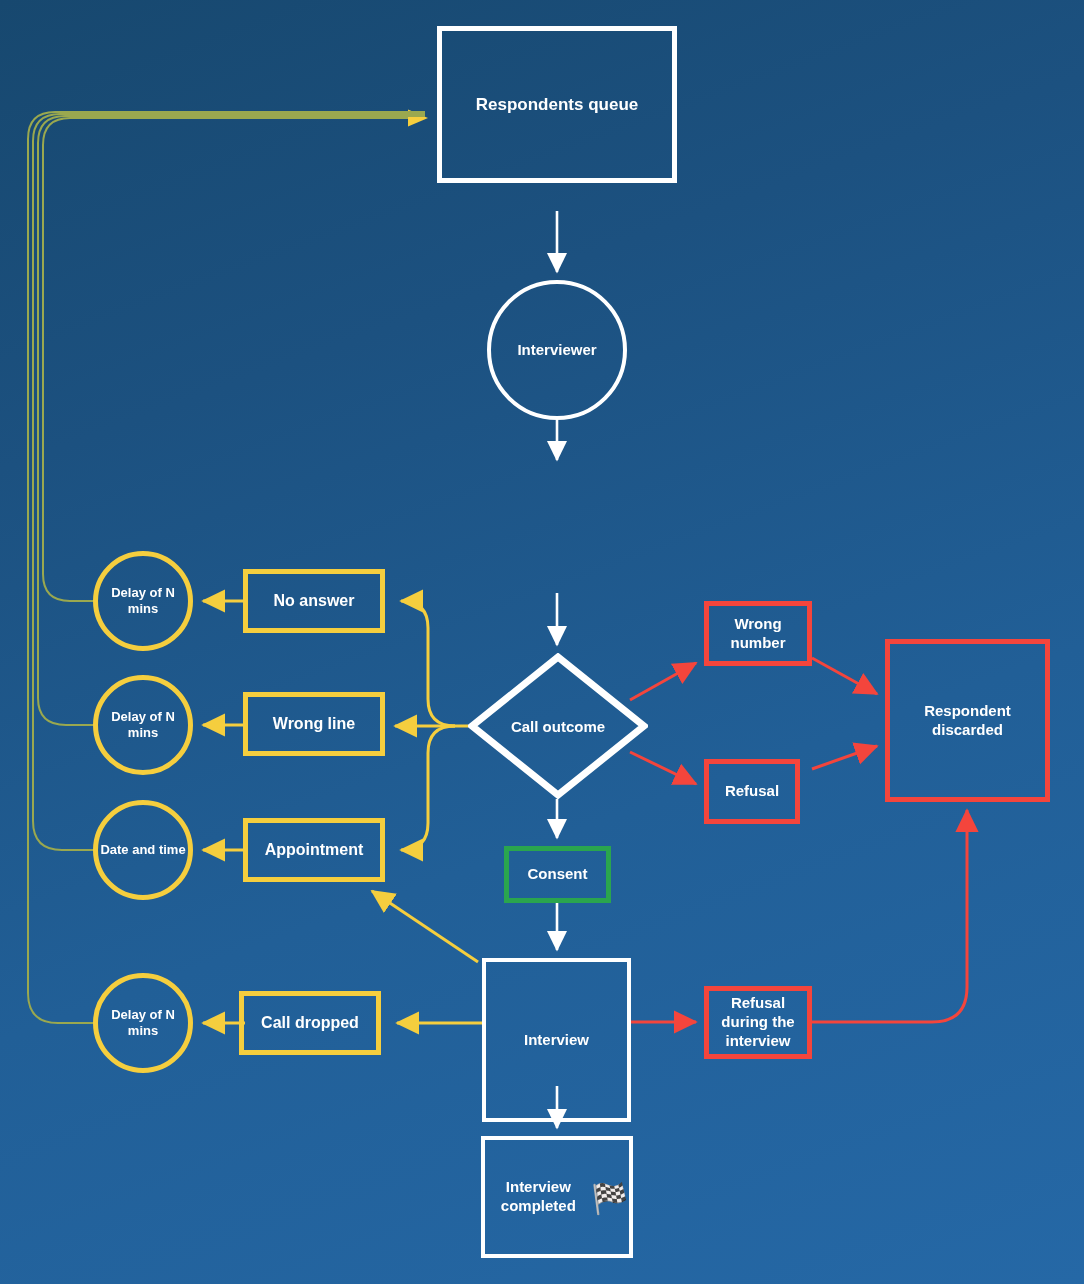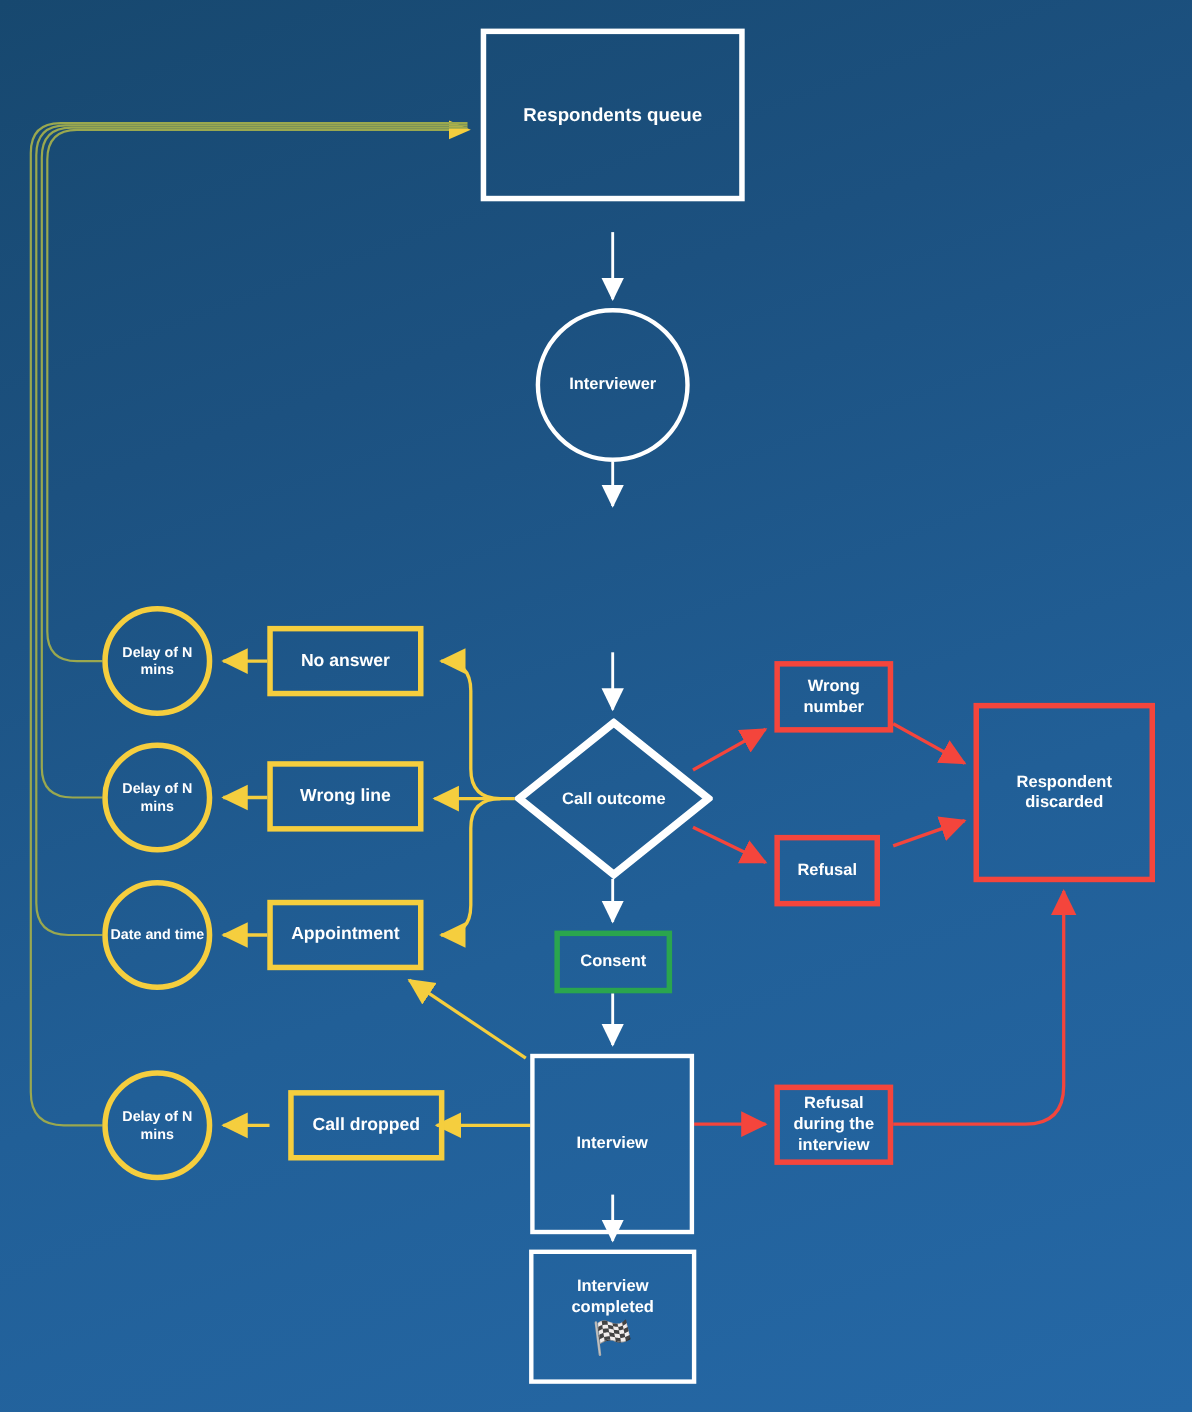--- a/index.html
+++ b/index.html
@@ -195,21 +195,21 @@
   </div>
 
   <div class="node n-rect" style="left:243px; top:692px; width:142px; height:64px; border-width:5px; border-color:#f5ce3e; font-size:16px;">
     <span class="lbl">Wrong line</span>
   </div>
 
   <div class="node n-rect" style="left:243px; top:818px; width:142px; height:64px; border-width:5px; border-color:#f5ce3e; font-size:16px;">
     <span class="lbl">Appointment</span>
   </div>
 
-  <div class="node n-rect" style="left:262px; top:991px; width:142px; height:64px; border-width:5px; border-color:#f5ce3e; font-size:16px;">
+  <div class="node n-rect" style="left:239px; top:991px; width:142px; height:64px; border-width:5px; border-color:#f5ce3e; font-size:16px;">
     <span class="lbl">Call dropped</span>
   </div>
 
   <div class="node n-circle" style="left:93px; top:551px; width:100px; height:100px; border-width:5px; border-color:#f5ce3e; font-size:13px;">
     <span class="lbl">Delay of N mins</span>
   </div>
 
   <div class="node n-circle" style="left:93px; top:675px; width:100px; height:100px; border-width:5px; border-color:#f5ce3e; font-size:13px;">
     <span class="lbl">Delay of N mins</span>
   </div>
@@ -239,18 +239,18 @@
   </div>
 
   <div class="node n-rect" style="left:482px; top:958px; width:149px; height:164px; border-width:4px; border-color:#ffffff; font-size:15px;">
     <span class="lbl">Interview</span>
   </div>
 
   <div class="node n-rect" style="left:704px; top:986px; width:108px; height:73px; border-width:5px; border-color:#f4453c; font-size:15px;">
     <span class="lbl">Refusal during the interview</span>
   </div>
 
-  <div class="node n-rect" style="left:481px; top:1136px; width:152px; height:122px; border-width:4px; border-color:#ffffff; font-size:15px; flex-direction:column;">
+  <div class="node n-rect" style="left:481px; top:1136px; width:152px; height:122px; border-width:4px; border-color:#ffffff; font-size:15px; ">
     <span class="lbl">Interview completed</span>
     <span class="flag-line">🏁</span>
   </div>
 
 </div>
 
 </body></html>

